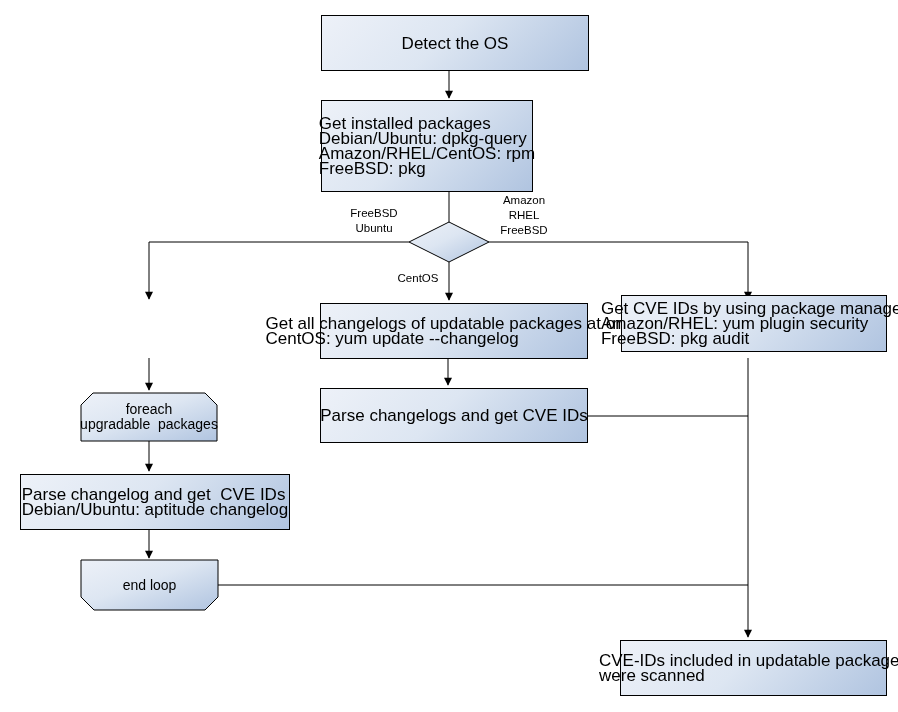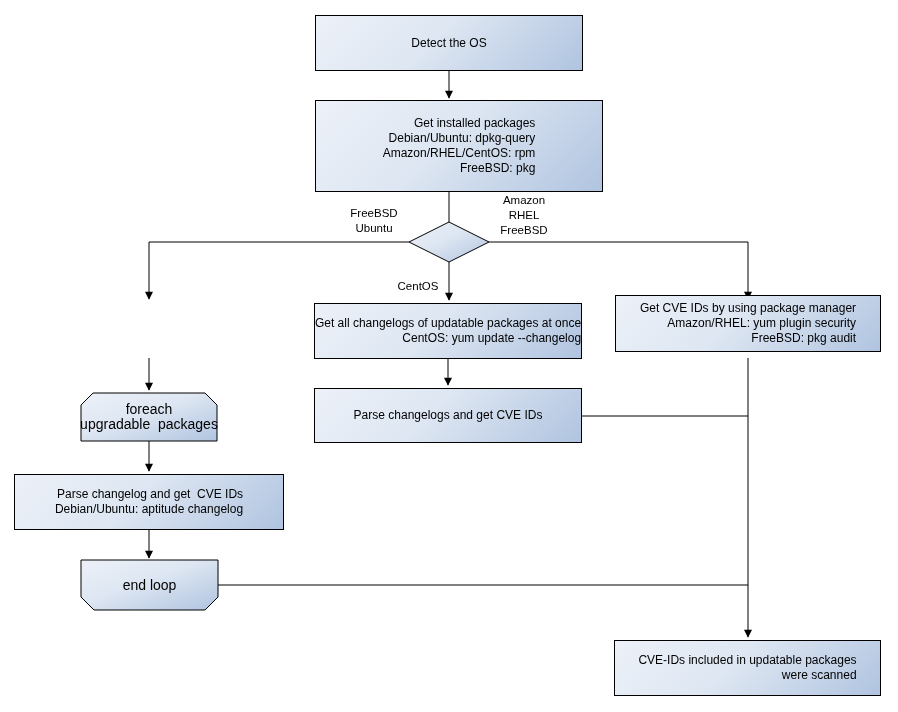--- a/index.html
+++ b/index.html
@@ -11,23 +11,24 @@
     color:#000;
     overflow:hidden;
   }
   #edge-layer{position:absolute;left:0;top:0;width:898px;height:712px;}
   .node{
     position:absolute;
     box-sizing:border-box;
     border:1px solid #000;
     background:linear-gradient(135deg,#edf1f8 0%,#dde6f2 45%,#b0c4e0 100%);
     display:flex;align-items:center;justify-content:center;
-    text-align:right;
-    font-size:12px;line-height:15px;
+    text-align:left;
+    font-size:17px;line-height:15px;
     white-space:pre;
+    margin-left:6px;
   }
   .shape-label{
     position:absolute;
     display:flex;align-items:center;justify-content:center;
     text-align:center;
     font-size:14px;line-height:15px;
     white-space:pre;
     background:transparent;
   }
   .edge-label{
@@ -71,21 +72,21 @@
 
     <polygon class="filled" points="449,222 489,242 449,262 409,242"></polygon>
 
     <polygon class="filled" points="93,393 205,393 217,405 217,441 81,441 81,405"></polygon>
 
     <polygon class="filled" points="81,560 218,560 218,597 205,610 94,610 81,597"></polygon>
   </svg>
 
   <div class="node" style="left:315px;top:15px;width:268px;height:56px;">Detect the OS</div>
 
-  <div class="node" style="left:315px;top:100px;width:288px;height:92px;">Get installed packages
+  <div class="node" style="left:315px;top:100px;width:212px;height:92px;">Get installed packages
 Debian/Ubuntu: dpkg-query
 Amazon/RHEL/CentOS: rpm
 FreeBSD: pkg</div>
 
 
   <div class="node" style="left:14px;top:474px;width:270px;height:56px;">Parse changelog and get  CVE IDs
 Debian/Ubuntu: aptitude changelog</div>
 
   <div class="node" style="left:314px;top:303px;width:268px;height:56px;">Get all changelogs of updatable packages at once
 CentOS: yum update --changelog</div>
@@ -104,15 +105,15 @@
 
   <div class="shape-label" style="left:81px;top:560px;width:137px;height:50px;">end loop</div>
 
   <div class="edge-label" style="left:334px;top:206px;width:80px;">FreeBSD
 Ubuntu</div>
 
   <div class="edge-label" style="left:484px;top:193px;width:80px;">Amazon
 RHEL
 FreeBSD</div>
 
-  <div class="edge-label" style="left:378px;top:279px;width:80px;">CentOS</div>
+  <div class="edge-label" style="left:378px;top:271px;width:80px;">CentOS</div>
 
 </div>
 
 </body></html>

